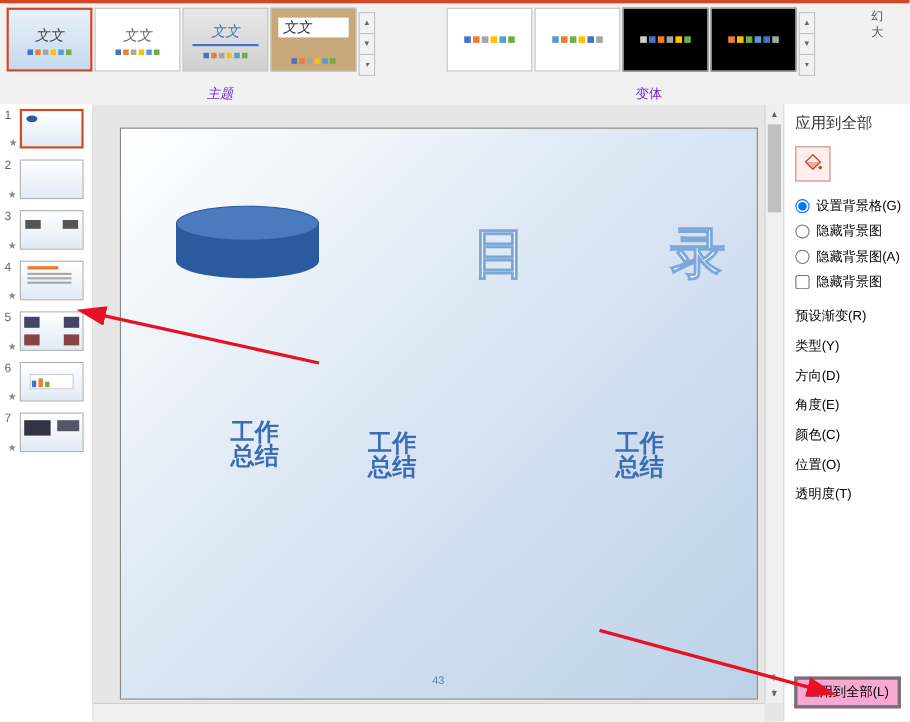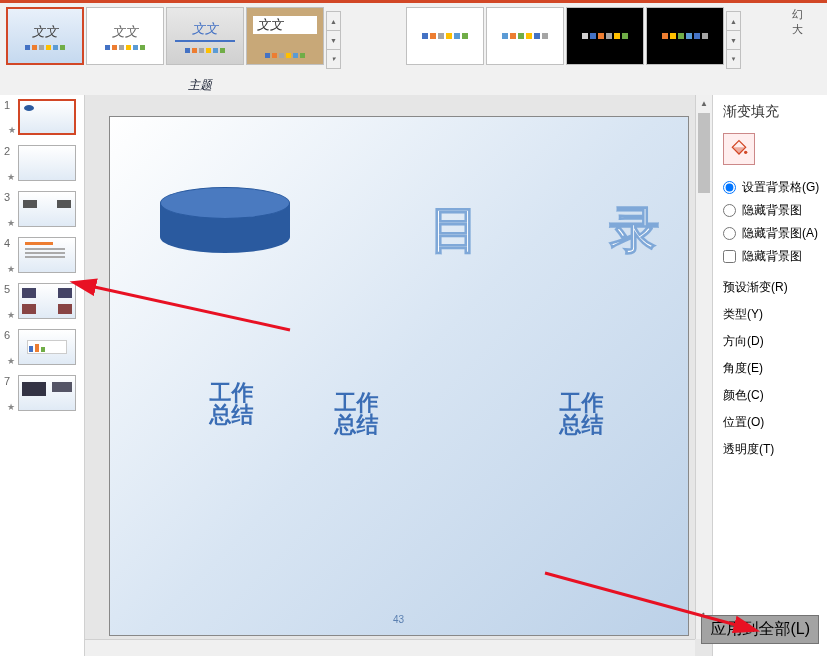--- a/index.html
+++ b/index.html
@@ -10,21 +10,21 @@
     .theme-gallery { display: flex; gap: 2px; padding: 4px 6px; }
     .theme-thumb { width: 78px; height: 58px; border: 1px solid #c0c0c0; background: #fff; display: flex; flex-direction: column; align-items: center; justify-content: center; position: relative; cursor: pointer; }
     .theme-thumb.selected { border: 2px solid #d24726; background: linear-gradient(#e8f0fa, #c5d9ef); }
     .theme-thumb .tt-label { font-size: 13px; color: #666; }
     .theme-thumb.selected .tt-label { color: #444; }
     .theme-dots { display: flex; gap: 2px; margin-top: 4px; }
     .theme-dots span { width: 5px; height: 5px; background: #4472c4; }
     .gallery-controls { width: 15px; display: flex; flex-direction: column; border: 1px solid #c0c0c0; margin-top: 4px; height: 58px; }
     .gallery-controls div { flex: 1; display: flex; align-items: center; justify-content: center; font-size: 7px; color: #666; border-bottom: 1px solid #c0c0c0; cursor: pointer; }
     .gallery-controls div:last-child { border-bottom: none; }
-    .section-label { text-align: center; font-size: 12px; color: #0f172a; padding: 4px 0; }
+    .section-label { text-align: center; font-size: 12px; color: #6d28d9; padding: 4px 0; }
     
     .variant-gallery { display: flex; gap: 2px; padding: 4px 6px; }
     .variant-thumb { width: 78px; height: 58px; border: 1px solid #c0c0c0; background: #fff; display: flex; align-items: center; justify-content: center; cursor: pointer; }
     .variant-thumb.dark { background: #000; }
     .variant-dots { display: flex; gap: 2px; }
     .variant-dots span { width: 6px; height: 6px; }
     
     .right-controls { margin-left: 8px; padding: 4px; font-size: 11px; color: #555; }
     
     .main-area { display: flex; height: calc(100% - 95px); }
@@ -61,21 +61,21 @@
     .format-pane { width: 115px; background: #fff; border-left: 1px solid #d0d0d0; padding: 8px 4px 8px 10px; font-size: 12px; overflow: hidden; }
     .fp-title { font-size: 14px; color: #333; margin-bottom: 12px; }
     .fp-icon { width: 32px; height: 32px; border: 1px solid #c88; background: #fee; display: flex; align-items: center; justify-content: center; margin-bottom: 14px; cursor: pointer; }
     .fp-icon svg { width: 20px; height: 20px; }
     .fp-radio { display: flex; align-items: center; gap: 6px; margin-bottom: 6px; cursor: pointer; }
     .fp-radio input { margin: 0; }
     .fp-check { display: flex; align-items: center; gap: 6px; margin: 4px 0 14px; cursor: pointer; }
     .fp-field { margin-bottom: 10px; white-space: nowrap; }
     .fp-slider-track { width: 90px; height: 14px; border: 1px solid #aaa; background: linear-gradient(90deg, #fff, #cde); position: relative; margin-top: 4px; }
     .fp-slider-thumb { position: absolute; top: -3px; left: -2px; width: 10px; height: 19px; background: #fff; border: 1px solid #d24726; cursor: pointer; }
-    .apply-btn { position: absolute; bottom: 12px; right: 8px; padding: 3px 8px; border: 1px solid #737373; background: #a3a3a3; font-size: 16px; cursor: pointer; }
+    .apply-btn { position: absolute; bottom: 12px; right: 8px; padding: 3px 8px; border: 3px solid #737373; background: #f9a8d4; font-size: 12px; cursor: pointer; }
     
     .arrow-anno { position: absolute; pointer-events: none; }
     .arrow-anno svg { overflow: visible; }
     
     .theme-wood { background: #c8a878; }
     .theme-wood .tt-label { color: #333; font-family: cursive; }
   </style>
 </head>
 <body>
 
@@ -178,20 +178,21 @@
             <span style="background: rgb(68, 114, 196);"></span>
             <span style="background: rgb(165, 165, 165);"></span>
           </div>
         </div>
       <div class="gallery-controls">
         <div>▲</div>
         <div>▼</div>
         <div>▾</div>
       </div>
     </div>
+    <div class="section-label">变体</div>
   </div>
   <div class="right-controls">
     <div>幻</div>
     <div>大</div>
   </div>
 </div>
 
 <div class="main-area">
 
   <div class="slide-panel">
@@ -284,21 +285,21 @@
       <div class="arr" style="bottom:0">▼</div>
     </div>
     <div class="nav-btns">
       <div>⯭</div>
       <div>⯯</div>
     </div>
     <div class="editor-scroll-h"></div>
   </div>
 
   <div class="format-pane">
-    <div class="fp-title">渐变填充</div>
+    <div class="fp-title">应用到全部</div>
     <div class="fp-icon">
       <svg viewBox="0 0 24 24">
           <path d="M12 2 L20 10 L12 18 L4 10 Z" fill="none" stroke="#d24726" stroke-width="1.5"></path>
           <path d="M4 10 L12 18 L20 10" fill="#d24726" opacity="0.4"></path>
           <circle cx="20" cy="16" r="2" fill="#d24726"></circle>
         </svg>
     </div>
     <label class="fp-radio">
       <input type="radio" name="fill" checked="" style="">
       <span>设置背景格(G)</span>

